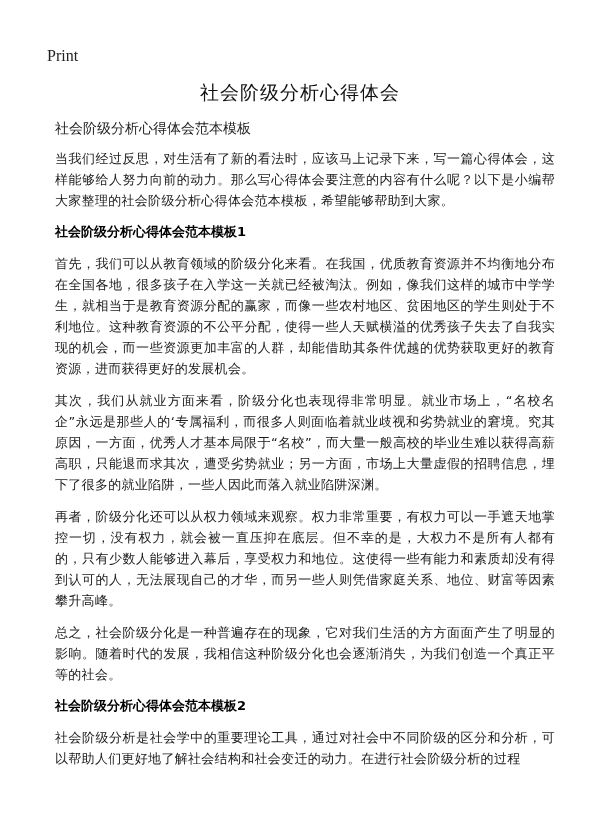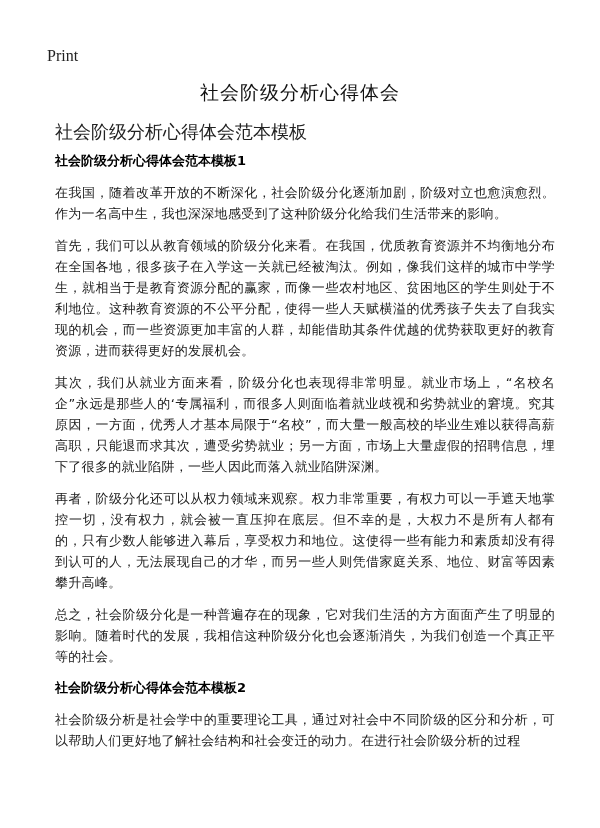--- a/index.html
+++ b/index.html
@@ -13,21 +13,21 @@
     font-family: "Liberation Serif", "DejaVu Serif", serif;
     font-size: 16px; color: #222;
   }
   .title {
     position: absolute; left: 0; width: 600px; top: 80px;
     text-align: center; font-size: 19px; letter-spacing: 1px;
     color: #111;
   }
   .subtitle {
     position: absolute; left: 55px; top: 120px;
-    font-size: 18px; color: #222; text-align: center;
+    font-size: 14px; color: #222; text-align: center;
   }
   .content {
     position: absolute; left: 55px; top: 148px; width: 500px;
   }
   p.para {
     margin: 0 0 11px 0; font-size: 13px; line-height: 21px;
     text-align: justify; color: #1a1a1a; letter-spacing: 0.3px;
   }
   h3.section {
     margin: 3px 0 11px 0; font-size: 13px; line-height: 20px;
@@ -37,23 +37,23 @@
 </head>
 <body>
 
 <div class="print-label">Print</div>
 
 <h1 class="title" style="margin:0;font-weight:normal;text-align:center;">社会阶级分析心得体会</h1>
 
 <div class="subtitle">社会阶级分析心得体会范本模板</div>
 
 <div class="content">
+  <p class="para">当我们经过反思，对生活有了新的看法时，应该马上记录下来，写一篇心得体会，这样能够给人努力向前的动力。那么写心得体会要注意的内容有什么呢？以下是小编帮大家整理的社会阶级分析心得体会范本模板，希望能够帮助到大家。</p>
 
   <h3 class="section">社会阶级分析心得体会范本模板1</h3>
-  <p class="para">在我国，随着改革开放的不断深化，社会阶级分化逐渐加剧，阶级对立也愈演愈烈。作为一名高中生，我也深深地感受到了这种阶级分化给我们生活带来的影响。</p>
   <p class="para">首先，我们可以从教育领域的阶级分化来看。在我国，优质教育资源并不均衡地分布在全国各地，很多孩子在入学这一关就已经被淘汰。例如，像我们这样的城市中学学生，就相当于是教育资源分配的赢家，而像一些农村地区、贫困地区的学生则处于不利地位。这种教育资源的不公平分配，使得一些人天赋横溢的优秀孩子失去了自我实现的机会，而一些资源更加丰富的人群，却能借助其条件优越的优势获取更好的教育资源，进而获得更好的发展机会。</p>
   <p class="para">其次，我们从就业方面来看，阶级分化也表现得非常明显。就业市场上，“名校名企”永远是那些人的‘专属福利，而很多人则面临着就业歧视和劣势就业的窘境。究其原因，一方面，优秀人才基本局限于“名校”，而大量一般高校的毕业生难以获得高薪高职，只能退而求其次，遭受劣势就业；另一方面，市场上大量虚假的招聘信息，埋下了很多的就业陷阱，一些人因此而落入就业陷阱深渊。</p>
   <p class="para">再者，阶级分化还可以从权力领域来观察。权力非常重要，有权力可以一手遮天地掌控一切，没有权力，就会被一直压抑在底层。但不幸的是，大权力不是所有人都有的，只有少数人能够进入幕后，享受权力和地位。这使得一些有能力和素质却没有得到认可的人，无法展现自己的才华，而另一些人则凭借家庭关系、地位、财富等因素攀升高峰。</p>
   <p class="para">总之，社会阶级分化是一种普遍存在的现象，它对我们生活的方方面面产生了明显的影响。随着时代的发展，我相信这种阶级分化也会逐渐消失，为我们创造一个真正平等的社会。</p>
 
   <h3 class="section">社会阶级分析心得体会范本模板2</h3>
   <p class="para">社会阶级分析是社会学中的重要理论工具，通过对社会中不同阶级的区分和分析，可以帮助人们更好地了解社会结构和社会变迁的动力。在进行社会阶级分析的过程</p>
 </div>
 
 </body></html>

